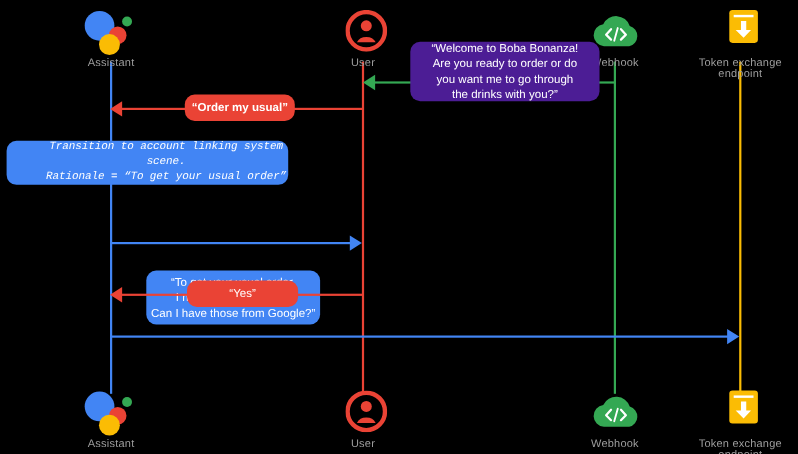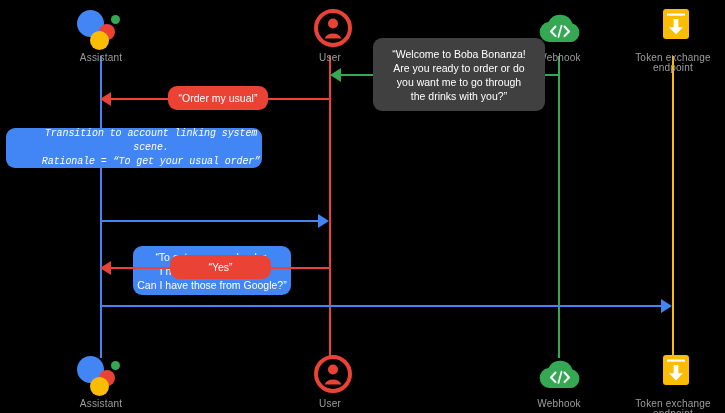--- a/index.html
+++ b/index.html
@@ -147,28 +147,28 @@
         <rect x="7" y="5.5" width="18" height="2.2" fill="#ffffff"></rect>
         <path d="M13.6 11 h4.8 v8.2 h4.4 L16 26.4 L8.8 19.2 h4.8 z" fill="#ffffff"></path>
       </svg>
     </div>
     <div class="label">Token exchange
 endpoint</div>
   </div>
 
   <div class="arrow-line" style="left:340px; top:74px; width:219px; background:#34a853;"></div>
   <div class="arrow-head left" style="left:330px; top:68px; border-right-color:#34a853;"></div>
-  <div class="bubble sans" style="left:373px; top:38px; width:172px; height:73px; background:#404040;">“Welcome to Boba Bonanza!
+  <div class="bubble sans" style="left:373px; top:38px; width:172px; height:54px; background:#4c1d95;">“Welcome to Boba Bonanza!
 Are you ready to order or do
 you want me to go through
 the drinks with you?”</div>
 
   <div class="arrow-line" style="left:110px; top:98px; width:220px; background:#ea4335;"></div>
   <div class="arrow-head left" style="left:100px; top:92px; border-right-color:#ea4335;"></div>
-  <div class="bubble sans" style="left:168px; top:86px; width:100px; height:24px; background:#ea4335;">“Order my usual”</div>
+  <div class="bubble sans" style="left:168px; top:86px; width:100px; height:24px; background:#ea4335;font-weight:bold;">“Order my usual”</div>
 
   <div class="bubble mono" style="left:6px; top:128px; width:256px; height:40px; background:#4285f4;padding-left:34px;">Transition to account linking system scene.
 Rationale = “To get your usual order”</div>
 
   <div class="arrow-line" style="left:101px; top:220px; width:219px; background:#4285f4;"></div>
   <div class="arrow-head right" style="left:318px; top:214px; border-left-color:#4285f4;"></div>
   <div class="bubble sans" style="left:133px; top:198px; width:158px; height:49px; background:#4285f4;margin-top:48px;">“To get your usual order,
 I need your name, etc.
 Can I have those from Google?”</div>
 

